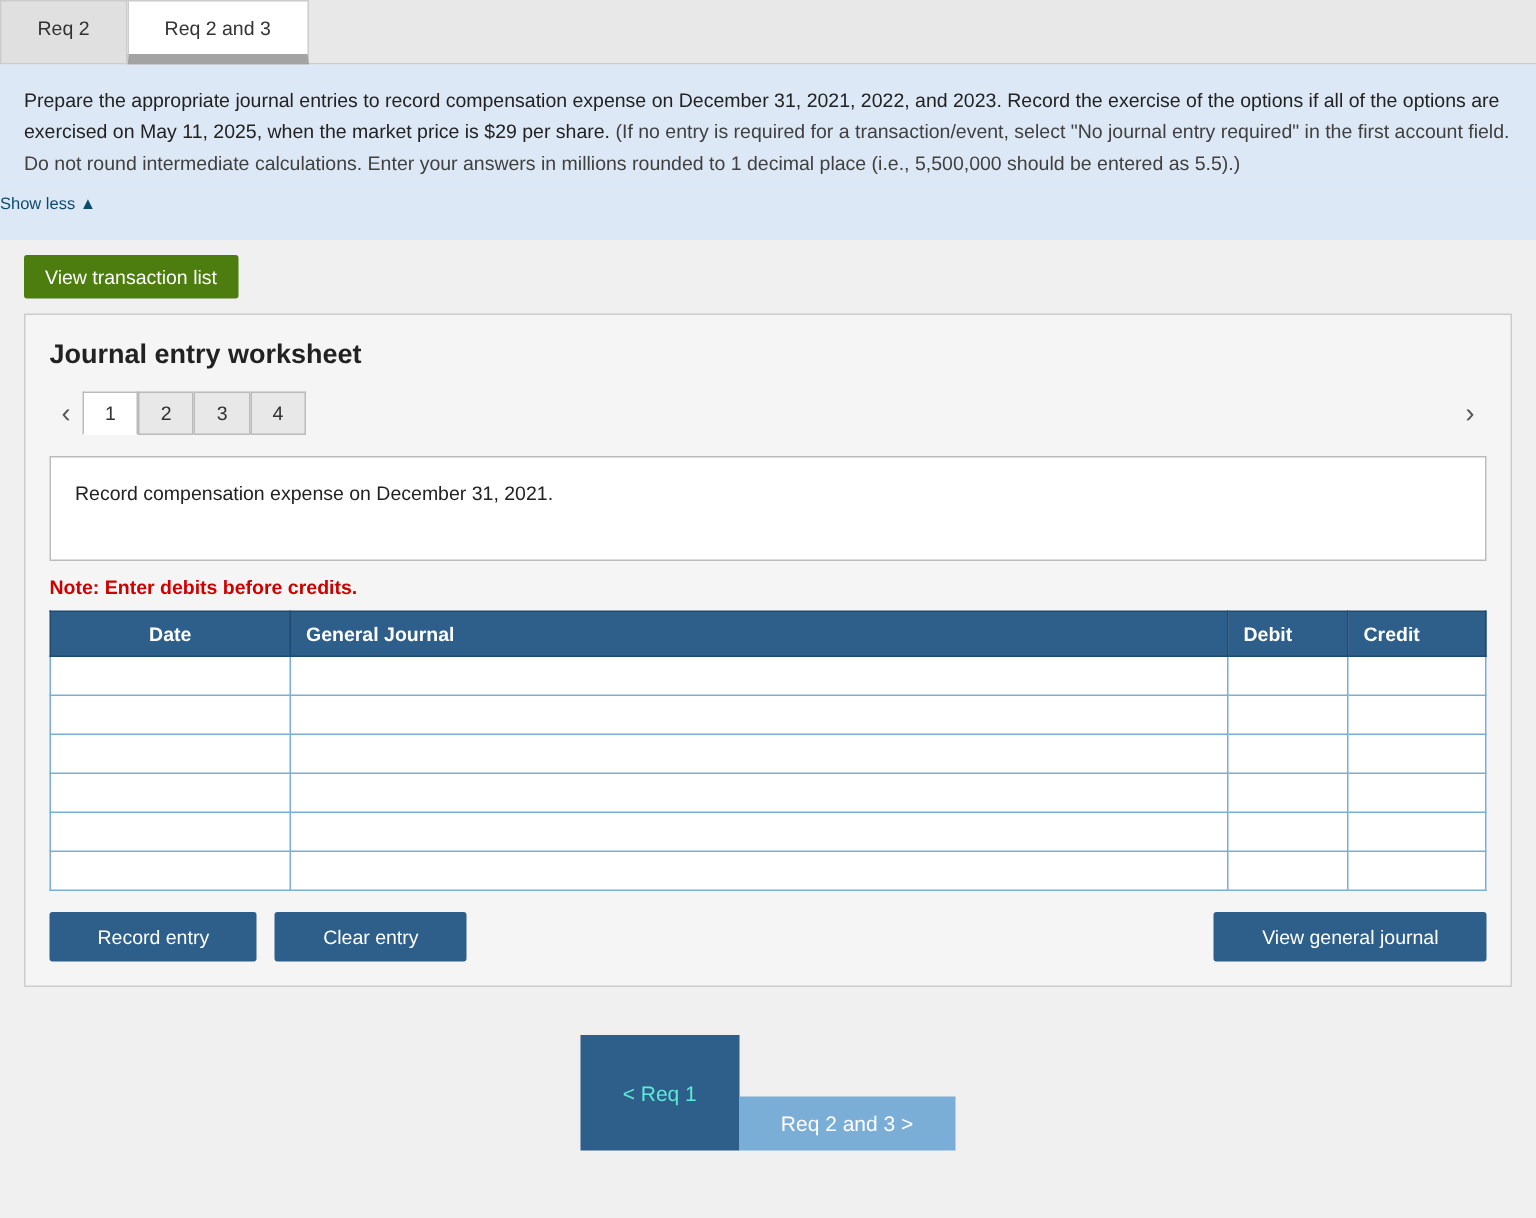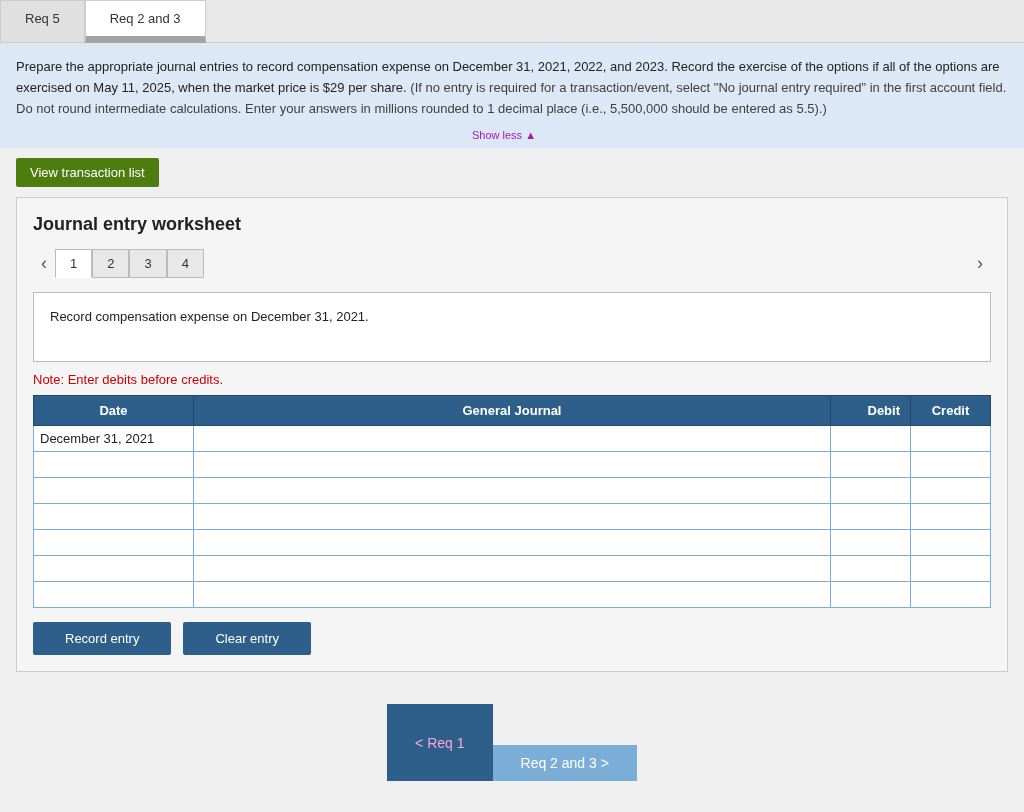--- a/index.html
+++ b/index.html
@@ -26,26 +26,26 @@
     
     .instructions {
       background: #dce8f5;
       padding: 14px 16px 8px 16px;
       font-size: 13px;
       line-height: 1.6;
       color: #222;
     }
     .instructions .red-text { color: #404040; }
     .show-less {
-      text-align: center;
-      color: #a21caf;
+      text-align: left;
+      color: #0c4a6e;
       font-size: 13px;
       cursor: pointer;
       padding-right: 16px;
-      padding-bottom: 6px;
+      padding-bottom: 18px;
       background: #dce8f5;
     }
     .show-less span { font-size: 11px; }
 
     
     .view-transaction-bar {
       padding: 10px 16px;
       background: #f0f0f0;
     }
     .btn-blue-dark {
@@ -111,41 +111,42 @@
       min-height: 70px;
       font-size: 13px;
       color: #222;
     }
 
     
     .note-text {
       color: #cc0000;
       font-size: 13px;
       margin-bottom: 8px;
+      font-weight: bold;
     }
 
     
     .journal-table {
       width: 100%;
       border-collapse: collapse;
       margin-bottom: 14px;
     }
     .journal-table th {
       background: #2e5f8a;
       color: #fff;
       padding: 7px 10px;
       text-align: center;
       font-weight: bold;
       font-size: 13px;
       border: 1px solid #1e4a70;
     }
     .journal-table th.date-col { width: 160px; text-align: center; }
-    .journal-table th.journal-col { text-align: center; }
-    .journal-table th.debit-col { width: 80px; text-align: right; }
-    .journal-table th.credit-col { width: 80px; text-align: center; }
+    .journal-table th.journal-col { text-align: left; }
+    .journal-table th.debit-col { width: 80px; text-align: left; }
+    .journal-table th.credit-col { width: 92px; text-align: left; }
 
     .journal-table td {
       border: 1px solid #7aaed6;
       padding: 0;
       height: 26px;
       background: #fff;
     }
     .journal-table td.date-cell {
       padding-left: 6px;
       font-size: 13px;
@@ -189,35 +190,35 @@
     }
     .bottom-nav-btn {
       padding: 10px 28px;
       font-size: 14px;
       cursor: pointer;
       border: none;
       font-weight: normal;
     }
     .bottom-nav-btn.active {
       background: #2e5f8a;
-      color: #f9a8d4;
+      color: #5eead4;
     }
     .bottom-nav-btn.inactive {
       background: #7aaed6;
       color: #fff;
       margin-top: 41px;
     }
 
     .spacer { flex: 1; }
   </style>
 </head>
 <body>
 
 <div class="top-tabs">
-  <div class="top-tab">Req 5</div>
+  <div class="top-tab">Req 2</div>
   <div class="top-tab active">Req 2 and 3</div>
 </div>
 
 <div class="instructions">
   <span>Prepare the appropriate journal entries to record compensation expense on December 31, 2021, 2022, and 2023. Record the exercise of the options if all of the options are exercised on May 11, 2025, when the market price is $29 per share.</span>
   <span class="red-text"> <span>(If no entry is required for a transaction/event, select "No journal entry required" in the first account field. Do not round intermediate calculations. Enter your answers in millions rounded to 1 decimal place (i.e., 5,500,000 should be entered as 5.5).)</span></span>
 </div>
 <div class="show-less">
   <span>Show less ▲</span>
 </div>
@@ -248,26 +249,20 @@
   <table class="journal-table">
     <thead>
       <tr>
         <th class="date-col">Date</th>
         <th class="journal-col">General Journal</th>
         <th class="debit-col">Debit</th>
         <th class="credit-col">Credit</th>
       </tr>
     </thead>
     <tbody id="journal-tbody">
-    <tr>
-          <td class="date-cell">December 31, 2021</td>
-          <td><input type="text" style=""></td>
-          <td><input type="text" style=""></td>
-          <td><input type="text" style=""></td>
-        </tr>
         <tr>
           <td class="date-cell"><input type="text" style=""></td>
           <td><input type="text" style=""></td>
           <td><input type="text" style=""></td>
           <td><input type="text" style=""></td>
         </tr>
         <tr>
           <td class="date-cell"><input type="text" style=""></td>
           <td><input type="text" style=""></td>
           <td><input type="text" style=""></td>
@@ -297,19 +292,20 @@
           <td><input type="text" style=""></td>
           <td><input type="text" style=""></td>
         </tr>
       </tbody>
   </table>
 
   <div class="action-buttons">
     <button class="btn-action">Record entry</button>
     <button class="btn-action">Clear entry</button>
     <div class="spacer"></div>
+    <button class="btn-action">View general journal</button>
   </div>
 </div>
 
 <div class="bottom-nav">
   <button class="bottom-nav-btn active">&lt; Req 1</button>
   <button class="bottom-nav-btn inactive">Req 2 and 3 &gt;</button>
 </div>
 
 </body></html>

